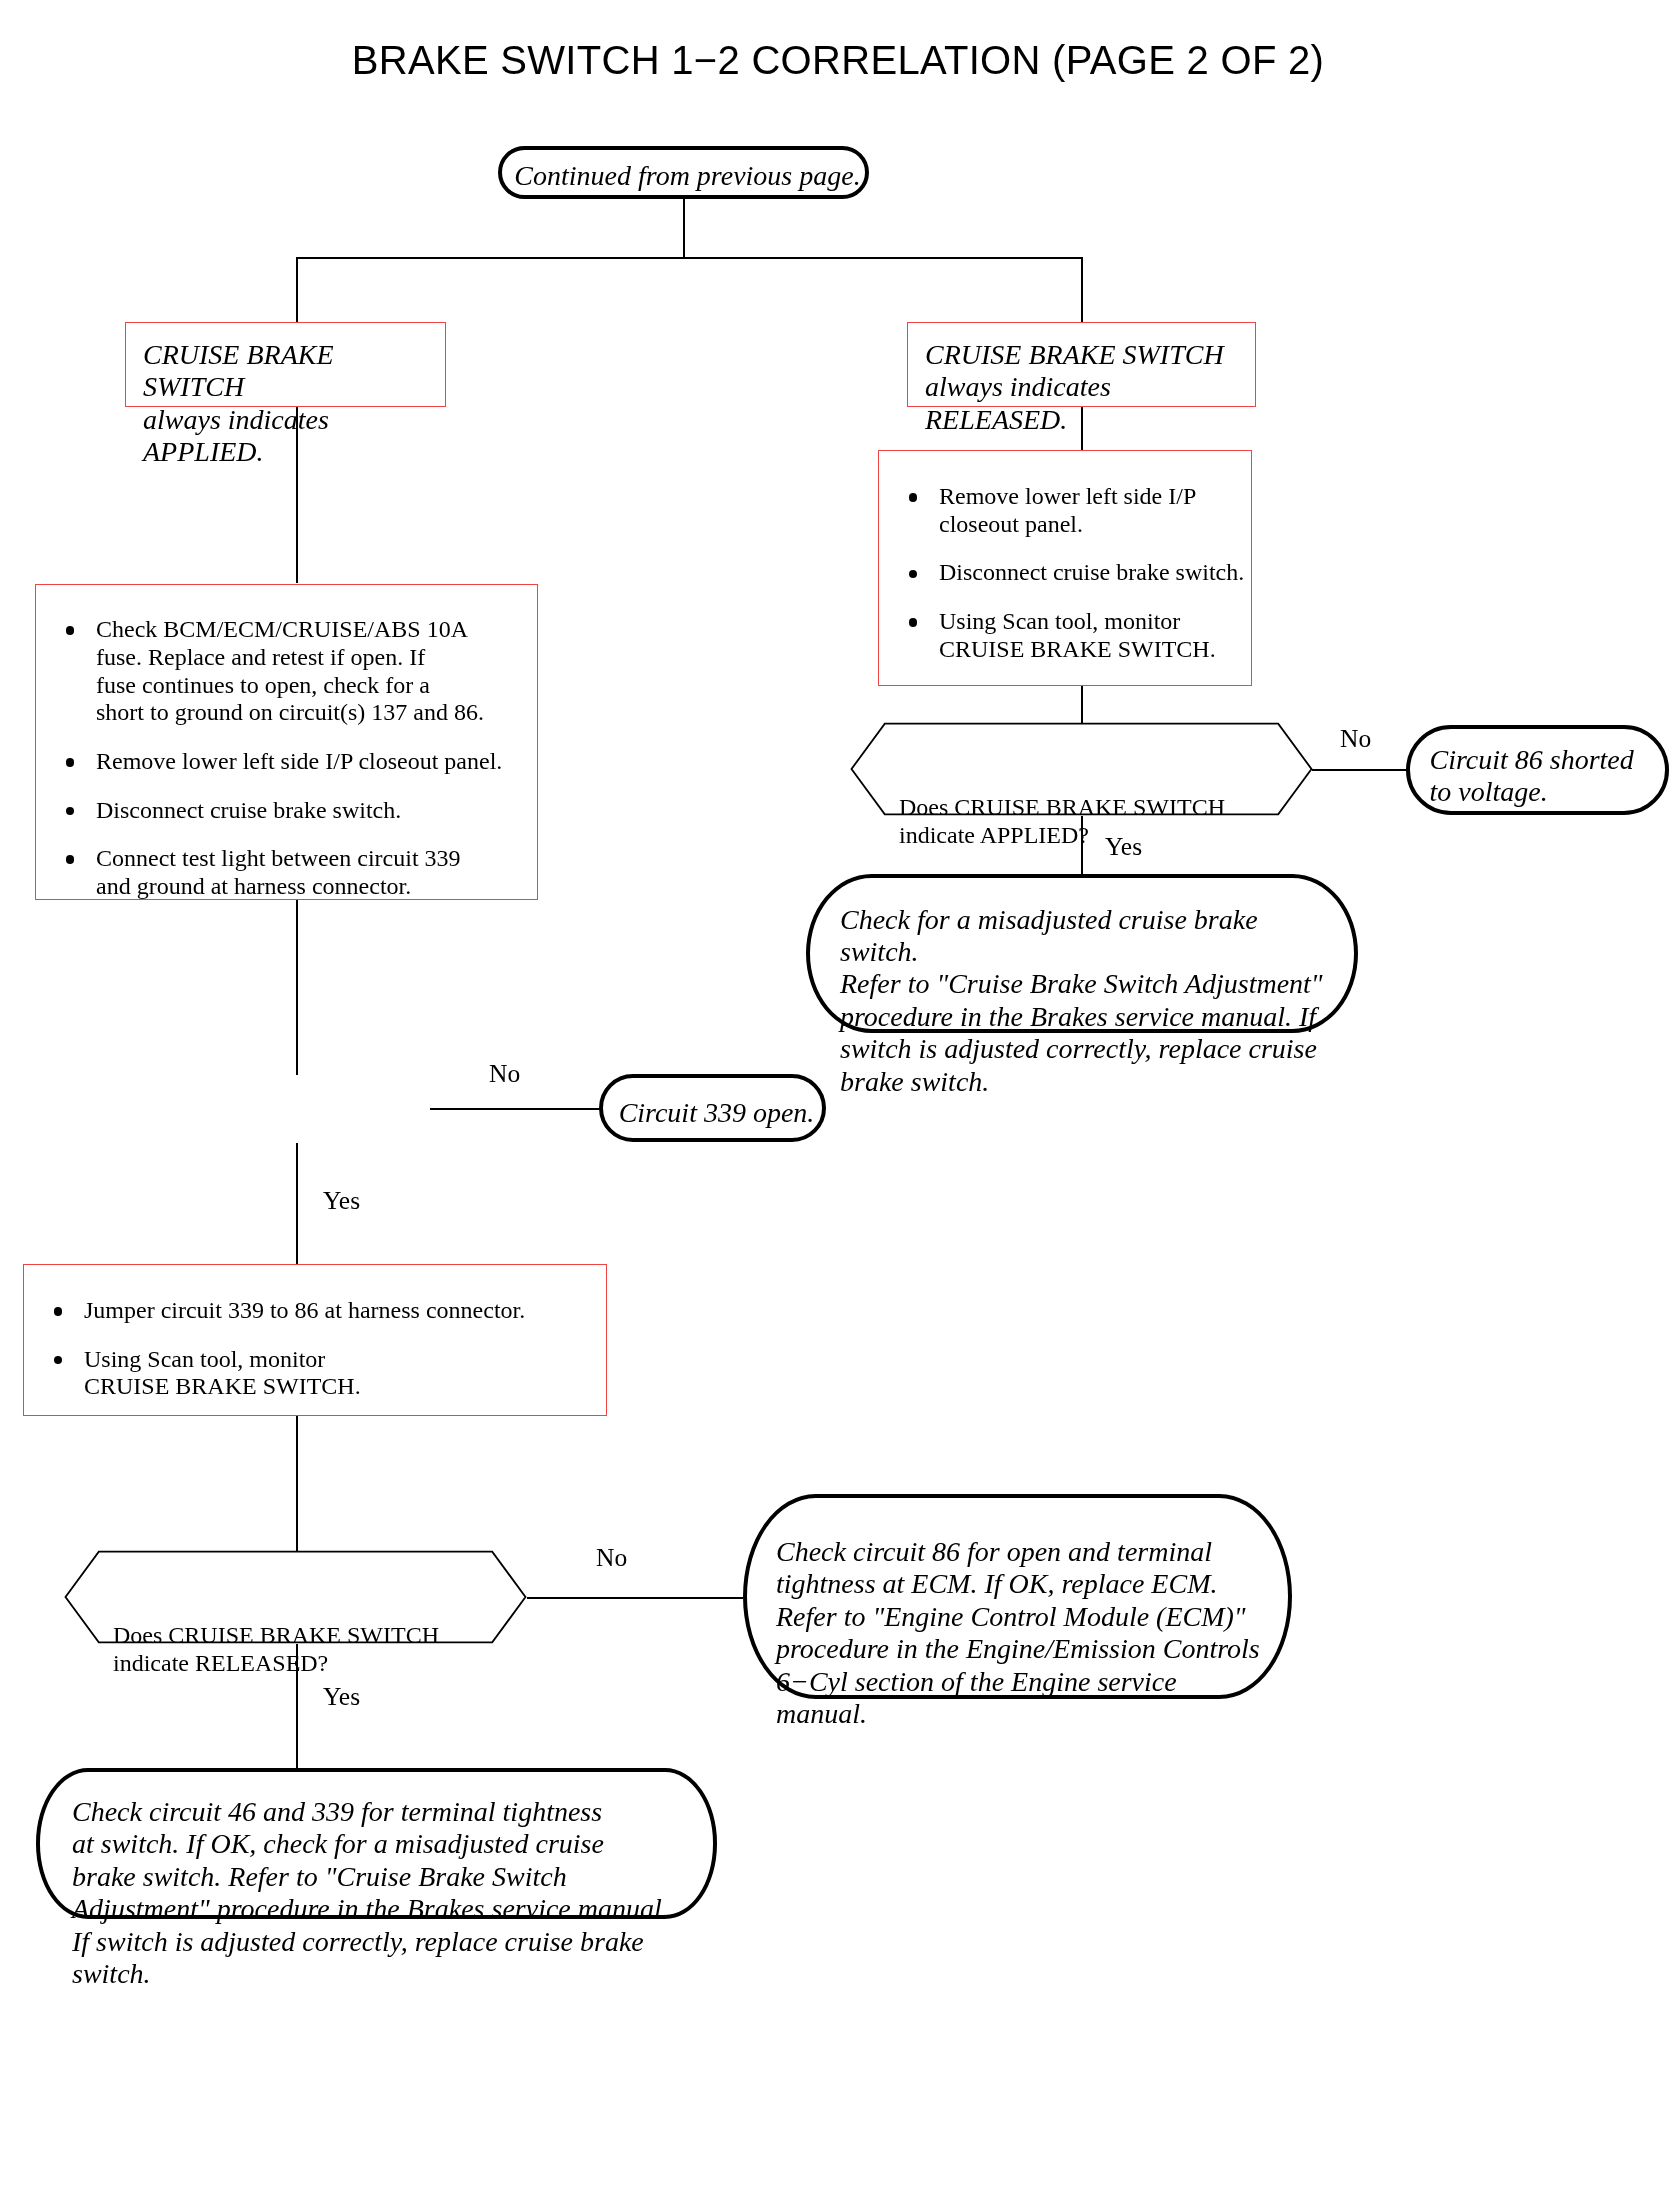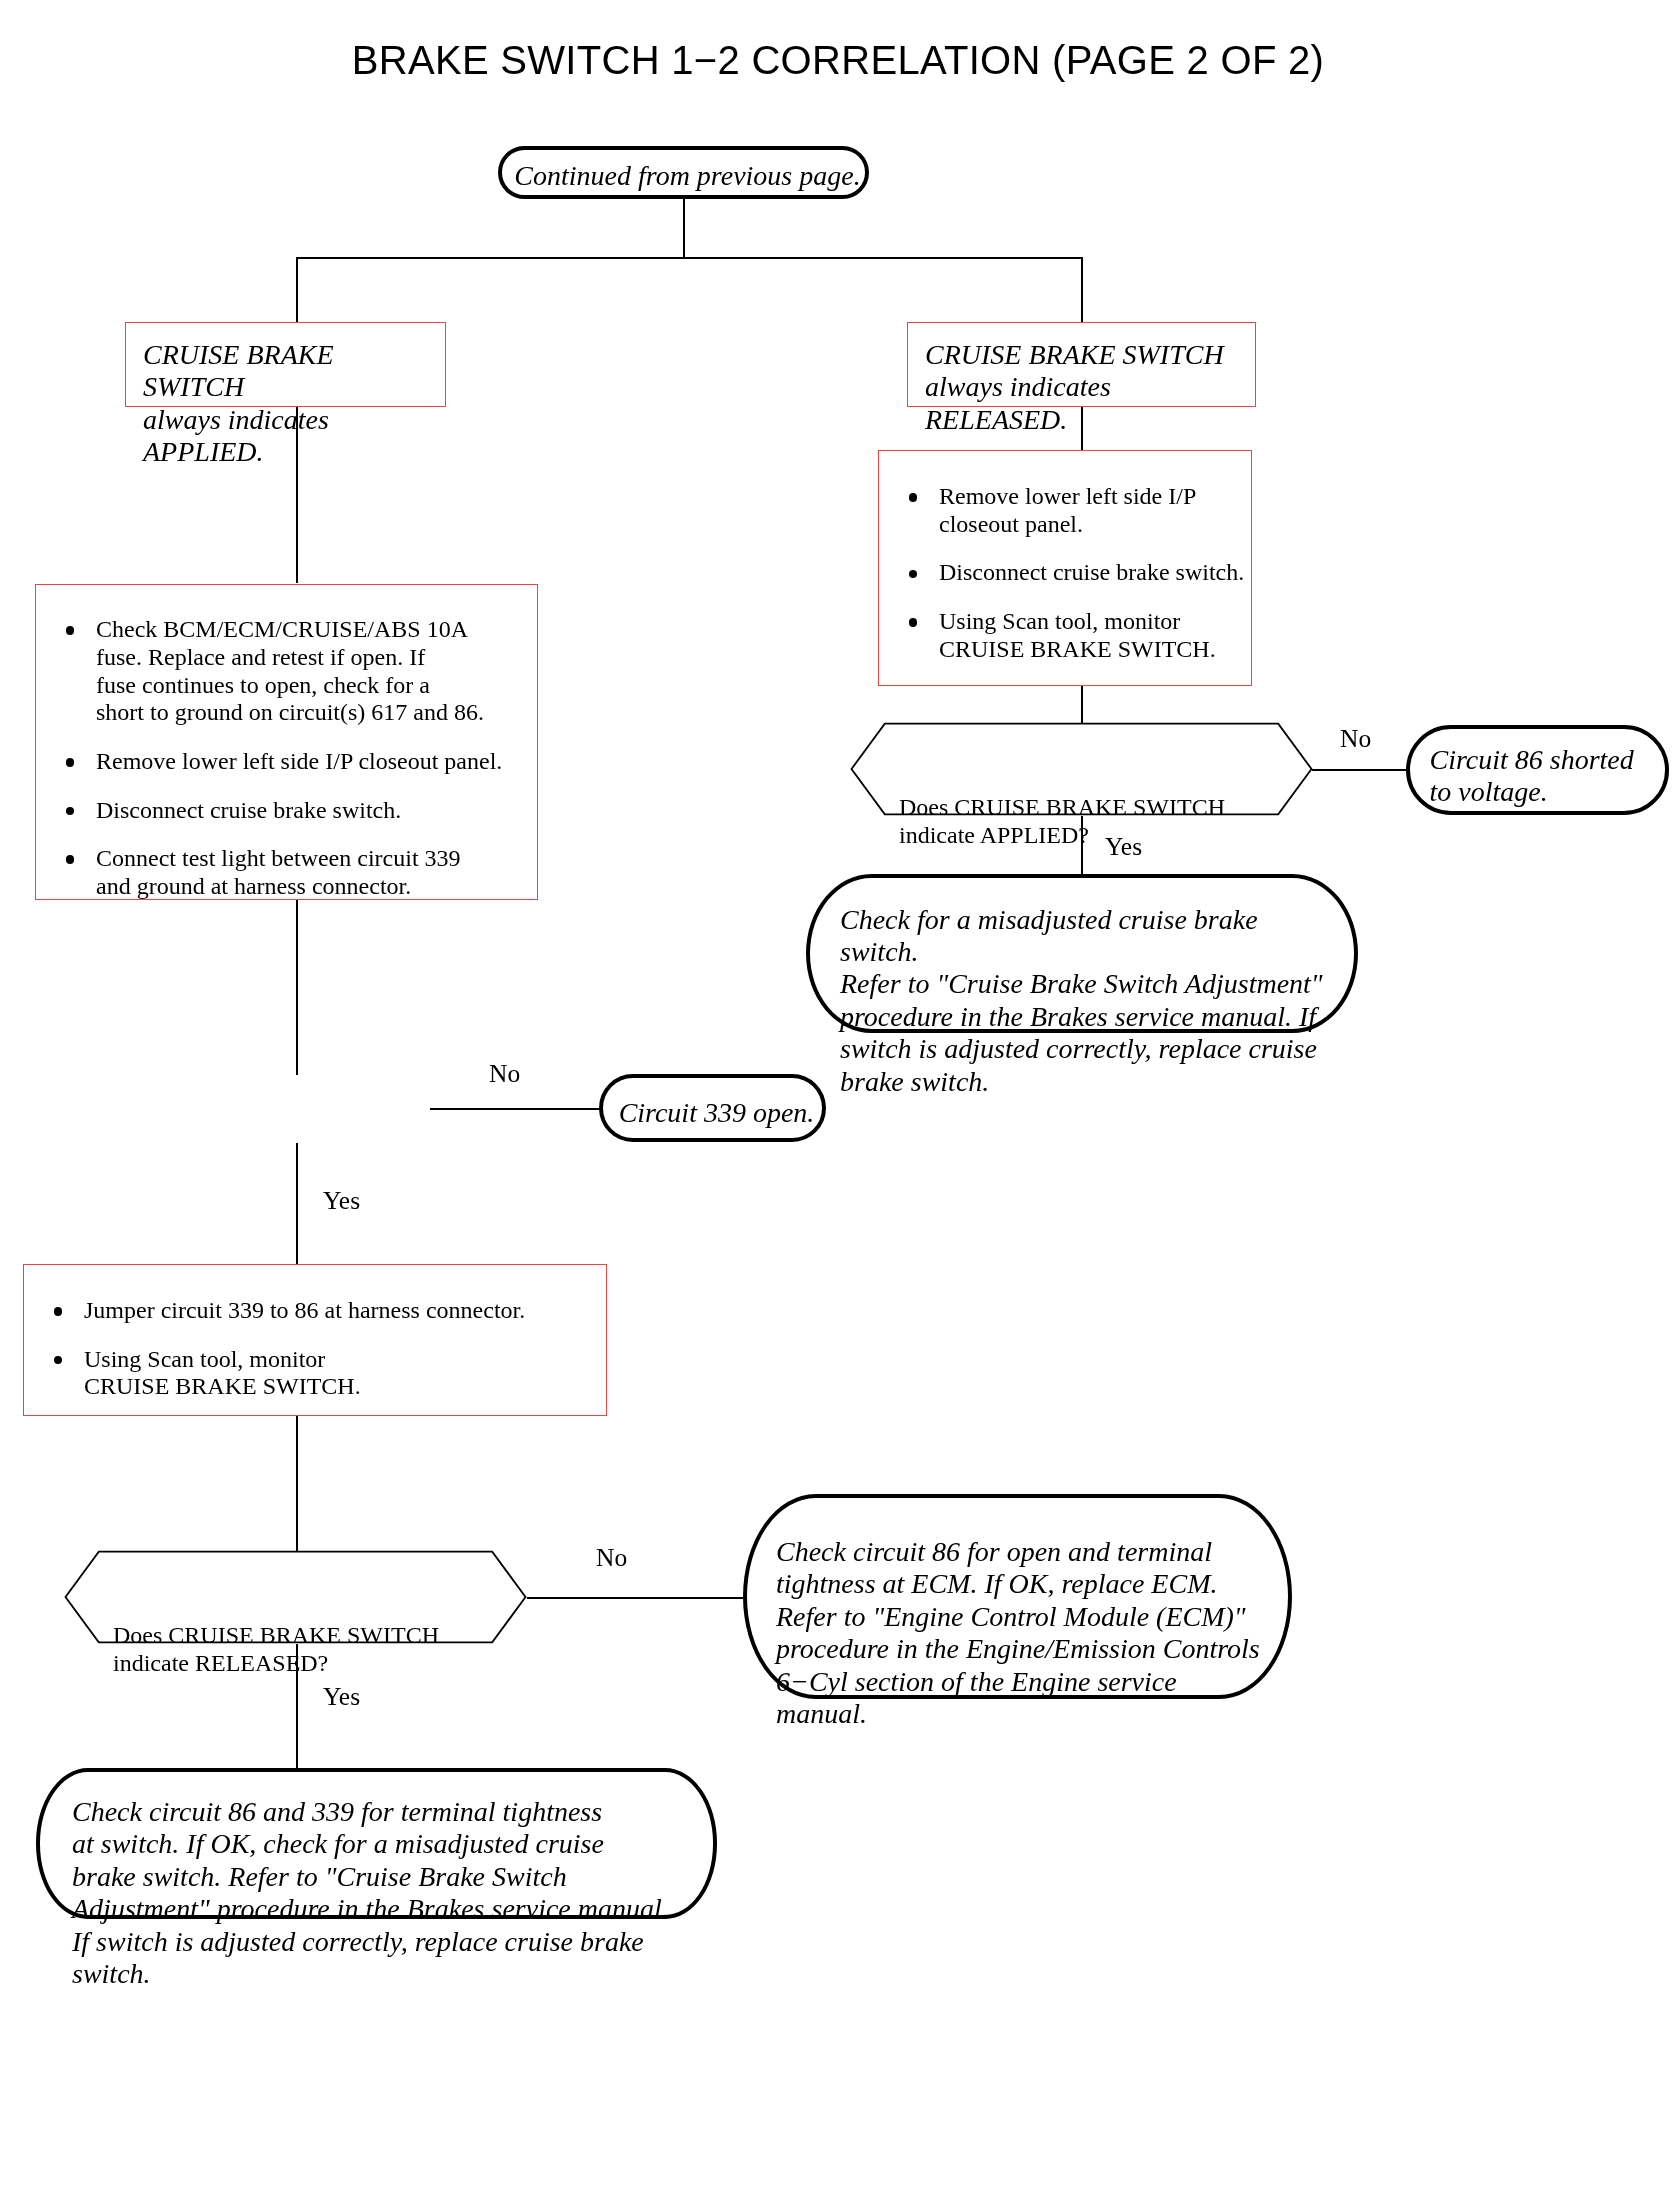--- a/index.html
+++ b/index.html
@@ -138,21 +138,21 @@
 always indicates APPLIED.</div>
   </div>
 
   <div class="vline" style="left:296px; top:407px; height:176px;"></div>
 
   <div class="node rect" style="left:35px; top:584px; width:503px; height:316px;">
     <ul class="bullets" style="left:18px; top:23px; width:468px;">
       <li><span class="bullet-dot"></span><span>Check BCM/ECM/CRUISE/ABS 10A
 fuse. Replace and retest if open. If
 fuse continues to open, check for a
-short to ground on circuit(s) 617 and 86.</span></li>
+short to ground on circuit(s) 137 and 86.</span></li>
       <li><span class="bullet-dot"></span><span>Remove lower left side I/P closeout panel.</span></li>
       <li><span class="bullet-dot"></span><span>Disconnect cruise brake switch.</span></li>
       <li><span class="bullet-dot"></span><span>Connect test light between circuit 339
 and ground at harness connector.</span></li>
     </ul>
   </div>
 
   <div class="vline" style="left:296px; top:900px; height:175px;"></div>
 
 
@@ -192,21 +192,21 @@
 tightness at ECM. If OK, replace ECM.
 Refer to "Engine Control Module (ECM)"
 procedure in the Engine/Emission Controls
 6−Cyl section of the Engine service manual.</div>
   </div>
 
   <div class="vline" style="left:296px; top:1644px; height:129px;"></div>
   <div class="branch-label" style="left:323px; top:1684px;">Yes</div>
 
   <div class="node terminal" style="left:36px; top:1768px; width:681px; height:151px; border-radius:52px/75px;">
-    <div class="node-text" style="left:32px; top:24px; width:626px; text-align:left;">Check circuit 86 and 339 for terminal tightness
+    <div class="node-text" style="left:32px; top:24px; width:626px; text-align:left;">Check circuit 46 and 339 for terminal tightness
 at switch. If OK, check for a misadjusted cruise
 brake switch. Refer to "Cruise Brake Switch
 Adjustment" procedure in the Brakes service manual.
 If switch is adjusted correctly, replace cruise brake switch.</div>
   </div>
 
   <div class="node rect" style="left:907px; top:322px; width:349px; height:85px;">
     <div class="node-text" style="left:17px; top:16px; width:319px;">CRUISE BRAKE SWITCH
 always indicates RELEASED.</div>
   </div>

